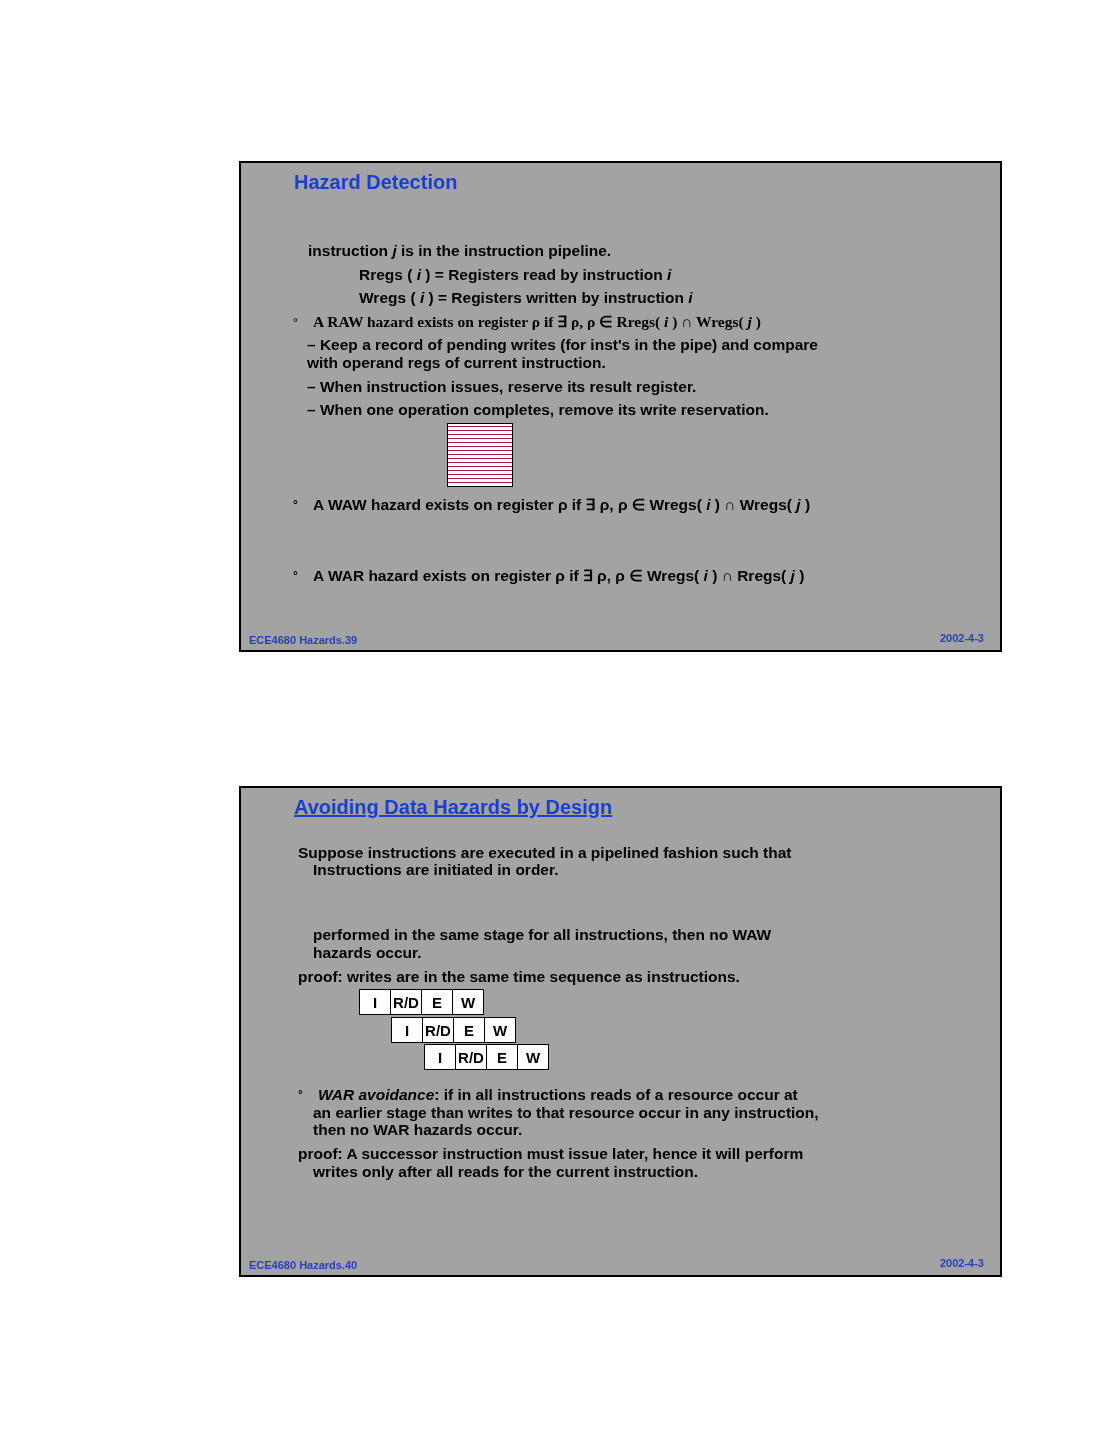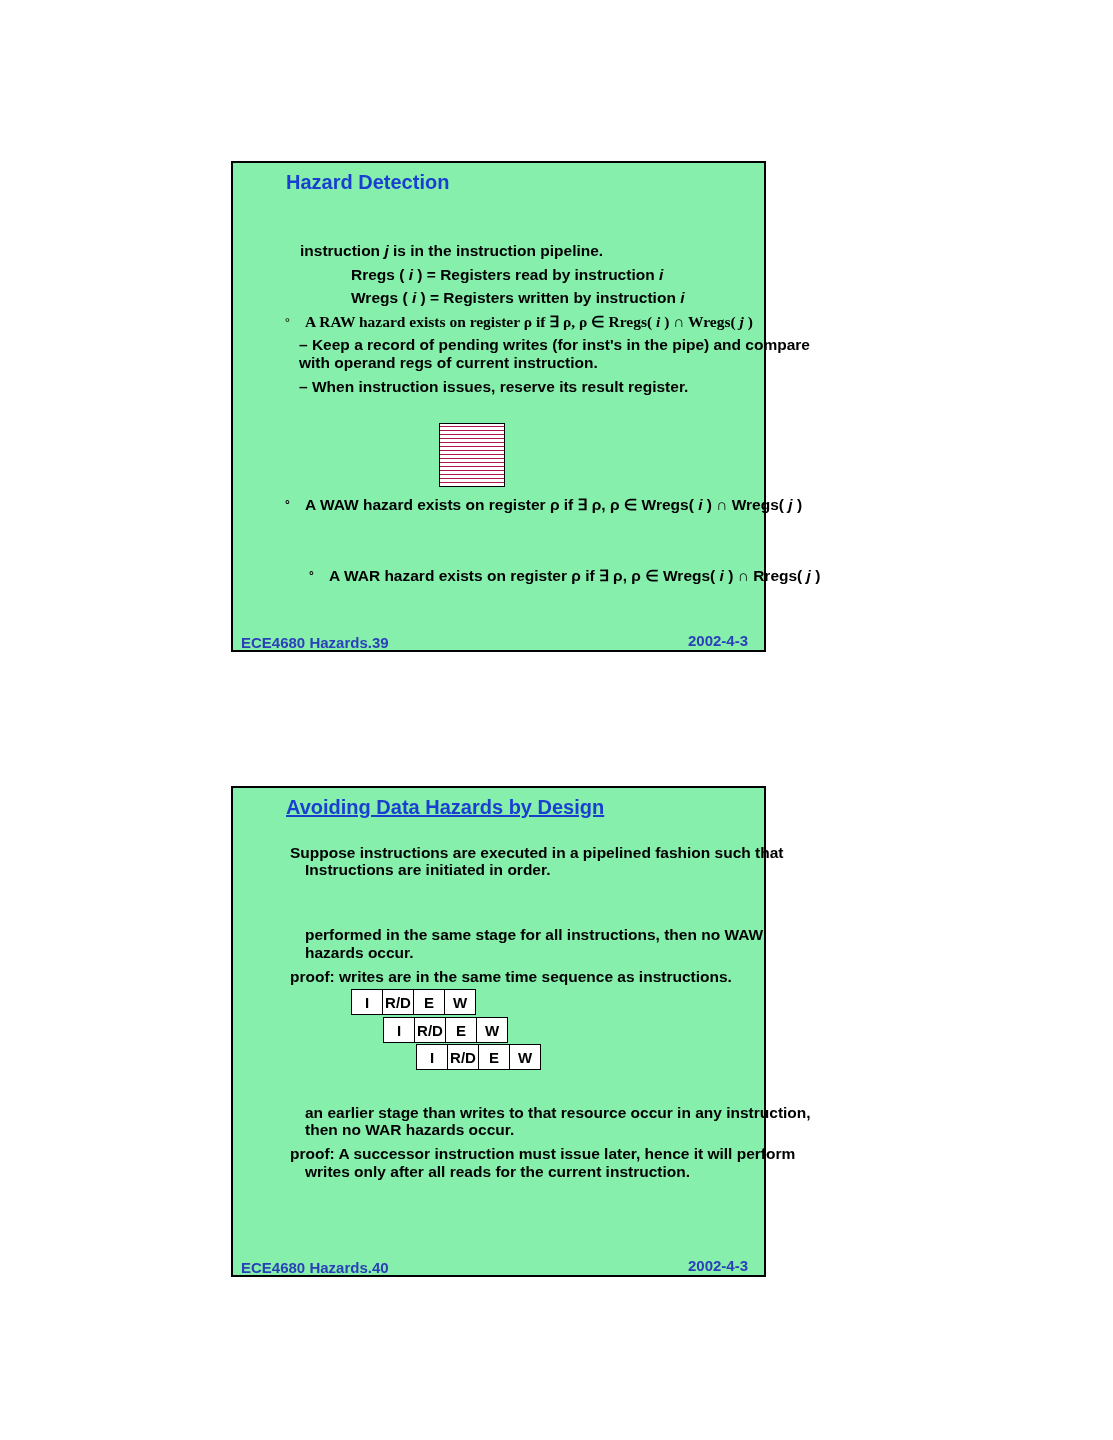--- a/index.html
+++ b/index.html
@@ -1,22 +1,22 @@
 <!DOCTYPE html>
 <html><head>
 <meta charset="utf-8">
 <style>
   html, body { margin:0; padding:0; background:#ffffff; }
   body { width:1113px; height:1440px; position:relative; font-family:"Liberation Sans", sans-serif; color:#000; }
-  .slide { position:absolute; left:231px; width:535px; border:2px solid #000; box-sizing:border-box; background:#86efac; }
+  .slide { position:absolute; left:239px; width:763px; border:2px solid #000; box-sizing:border-box; background:#a3a3a3; }
   .slide1 { top:161px; height:491px; }
   .slide2 { top:786px; height:491px; }
   .title { position:absolute; left:53px; font-size:20px; font-weight:bold; color:#1a3fd0; white-space:nowrap; }
   .line { position:absolute; font-size:15.5px; font-weight:bold; white-space:nowrap; line-height:18px; }
-  .footer { position:absolute; font-size:15px; font-weight:bold; color:#2a3fb8; white-space:nowrap; }
+  .footer { position:absolute; font-size:11px; font-weight:bold; color:#2a3fb8; white-space:nowrap; }
   .bullet { display:inline-block; width:20px; font-size:12px; vertical-align:top; }
   i { font-style:italic; }
   .hatch { position:absolute; left:206px; top:260px; width:66px; height:64px; border:1px solid #000; box-sizing:border-box;
     background: repeating-linear-gradient(to bottom, #ffffff 0px, #ffffff 2px, #b0184f 2px, #b0184f 3px, #ffffff 3px, #ffffff 4px); }
   .pipe { position:absolute; display:flex; }
   .cell { width:32px; height:26px; border:1px solid #000; box-sizing:border-box; margin-left:-1px; display:flex; align-items:center; justify-content:center; font-size:15px; font-weight:bold; background:#fff; }
 </style>
 </head>
 <body>
 
@@ -25,26 +25,27 @@
 
   <div class="line" style="left:67px; top:79px;"><span>instruction </span><i>j</i><span>  is in the instruction pipeline.</span></div>
 
   <div class="line" style="left:118px; top:103px;"><span>Rregs ( </span><i>i</i><span>  )  = Registers read by instruction </span><i>i</i></div>
   <div class="line" style="left:118px; top:126px;"><span>Wregs ( </span><i>i</i><span>  ) = Registers written by instruction </span><i>i</i></div>
 
   <div class="line" style="left:52px; top:150px;font-family:Liberation Serif, serif;"><span class="bullet">°</span><span>A RAW hazard exists on register ρ if ∃ ρ,  ρ ∈ Rregs( </span><i>i</i><span>  ) ∩ Wregs(  </span><i>j</i><span>  )</span></div>
   <div class="line" style="left:66px; top:173px;">– Keep a record of pending writes (for inst's in the pipe) and compare</div>
   <div class="line" style="left:66px; top:191px;">with operand regs of current instruction.</div>
   <div class="line" style="left:66px; top:215px;">– When instruction issues, reserve its result register.</div>
+  <div class="line" style="left:66px; top:238px;">– When one operation completes, remove its write reservation.</div>
 
   <div class="hatch"></div>
 
   <div class="line" style="left:52px; top:333px;"><span class="bullet">°</span><span>A WAW hazard exists on register ρ if ∃ ρ,  ρ ∈ Wregs( </span><i>i</i><span>  ) ∩ Wregs(  </span><i>j</i><span>  )</span></div>
 
-  <div class="line" style="left:52px; top:404px;margin-left:24px;"><span class="bullet">°</span><span>A WAR hazard exists on register ρ if ∃ ρ,  ρ ∈ Wregs( </span><i>i</i><span>  ) ∩ Rregs(  </span><i>j</i><span>  )</span></div>
+  <div class="line" style="left:52px; top:404px;"><span class="bullet">°</span><span>A WAR hazard exists on register ρ if ∃ ρ,  ρ ∈ Wregs( </span><i>i</i><span>  ) ∩ Rregs(  </span><i>j</i><span>  )</span></div>
 
   <div class="footer" style="left:8px; top:471px;">ECE4680  Hazards.39</div>
   <div class="footer" style="right:16px; top:469px;">2002-4-3</div>
 </div>
 
 <div class="slide slide2">
   <div class="title" style="top:8px;text-decoration:underline;">Avoiding Data Hazards by Design</div>
 
   <div class="line" style="left:57px; top:56px;">Suppose instructions are executed in a pipelined fashion such that</div>
   <div class="line" style="left:72px; top:73px;">Instructions are initiated in order.</div>
@@ -65,20 +66,21 @@
     <div class="cell">E</div>
     <div class="cell">W</div>
   </div>
   <div class="pipe" style="left:184px; top:256px;">
     <div class="cell">I</div>
     <div class="cell">R/D</div>
     <div class="cell">E</div>
     <div class="cell">W</div>
   </div>
 
+  <div class="line" style="left:57px; top:298px;"><span class="bullet">°</span><i>WAR avoidance</i><span>: if in all instructions reads of a resource occur at</span></div>
   <div class="line" style="left:72px; top:316px;">an earlier stage than writes to that resource occur in any instruction,</div>
   <div class="line" style="left:72px; top:333px;">then no WAR hazards occur.</div>
   <div class="line" style="left:72px; top:375px;">writes only after all reads for the current instruction.</div>
   <div class="line" style="left:57px; top:357px;">proof: A successor instruction must issue later, hence it will perform</div>
 
   <div class="footer" style="left:8px; top:471px;">ECE4680  Hazards.40</div>
   <div class="footer" style="right:16px; top:469px;">2002-4-3</div>
 </div>
 
 </body></html>

